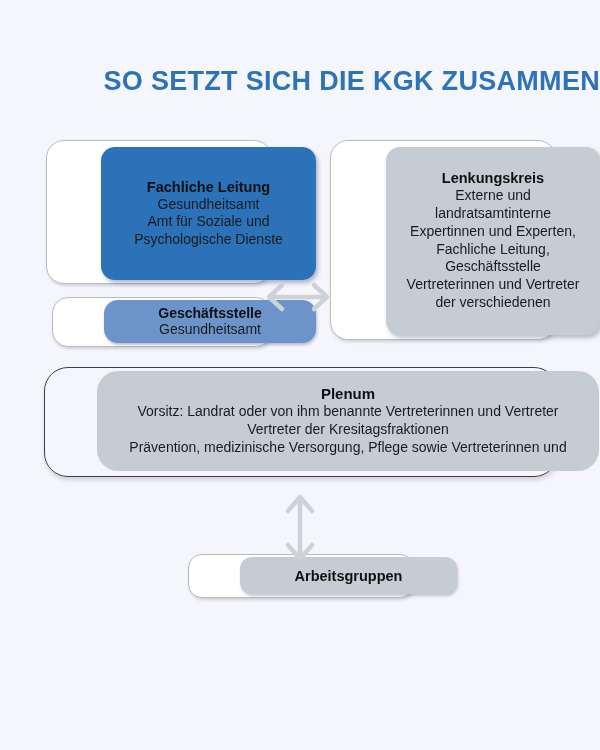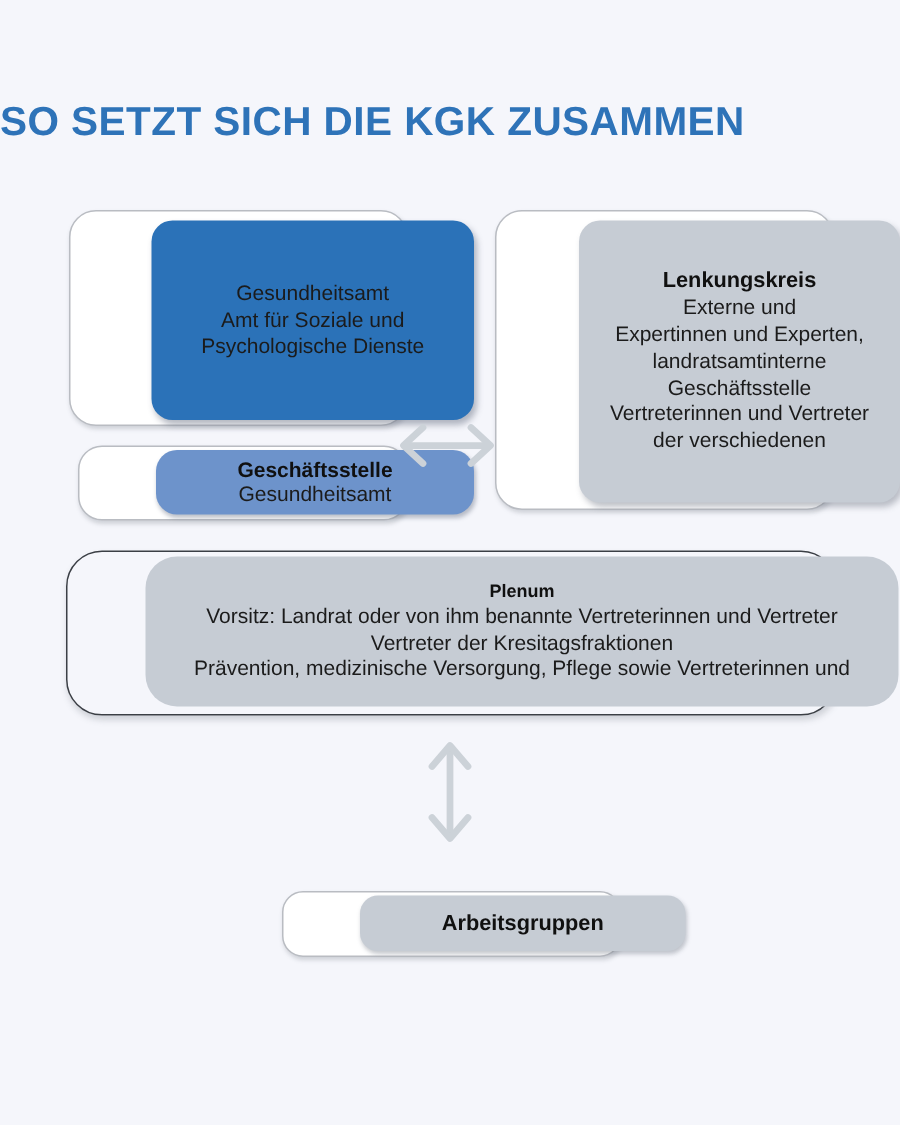--- a/index.html
+++ b/index.html
@@ -21,21 +21,21 @@
     width: 600px;
     height: 750px;
   }
 
   
   .page-title {
     position: absolute;
     left: 0;
     top: 66px;
     width: 600px;
-    text-align: left;
+    text-align: right;
     font-size: 27px;
     font-weight: bold;
     letter-spacing: 0.3px;
     color: #2e73b8;
     font-family: "Liberation Sans", sans-serif;
   }
 
   
   .node {
     position: absolute;
@@ -148,27 +148,27 @@
   }
   #node-plenum .inner-box {
     left: 5px;
     top: 4px;
     width: 502px;
     height: 100px;
     background: #c6ccd4;
     border-radius: 21px;
     padding: 2px 12px;
   }
-  #node-plenum .node-title { font-size: 12px; margin-bottom: 1px; }
+  #node-plenum .node-title { font-size: 15px; margin-bottom: 1px; }
   #node-plenum .node-line { font-size: 14px; line-height: 1.28; }
 
   
   #node-arbeitsgruppen {
     left: 188px;
-    top: 594px;
+    top: 554px;
     width: 224px;
     height: 42px;
   }
   #node-arbeitsgruppen .outer-frame {
     border-radius: 14px;
   }
   #node-arbeitsgruppen .inner-box {
     left: 4px;
     top: 3px;
     width: 217px;
@@ -199,41 +199,43 @@
 </head>
 <body>
 
 <div id="diagram-root">
 
   <div class="page-title">SO SETZT SICH DIE KGK ZUSAMMEN</div>
 
   <div class="node" id="node-fachliche-leitung">
     <div class="outer-frame"></div>
     <div class="inner-box">
+      <div class="node-title">Fachliche Leitung</div>
       <div class="node-line">Gesundheitsamt</div>
       <div class="node-line">Amt für Soziale und</div>
       <div class="node-line">Psychologische Dienste</div>
     </div>
   </div>
 
   <div class="node" id="node-geschaeftsstelle">
     <div class="outer-frame"></div>
     <div class="inner-box">
       <div class="node-title">Geschäftsstelle</div>
       <div class="node-line">Gesundheitsamt</div>
     </div>
   </div>
 
   <div class="node" id="node-lenkungskreis">
     <div class="outer-frame"></div>
     <div class="inner-box">
       <div class="node-title">Lenkungskreis</div>
       <div class="node-line">Externe und</div>
+      <div class="node-line">landratsamtinterne</div>
       <div class="node-line">Expertinnen und Experten,</div>
-      <div class="node-line">landratsamtinterne</div>
+      <div class="node-line">Fachliche Leitung,</div>
       <div class="node-line">Geschäftsstelle</div>
       <div class="node-line">Vertreterinnen und Vertreter</div>
       <div class="node-line">der verschiedenen</div>
     </div>
   </div>
 
   <div class="node" id="node-plenum">
     <div class="outer-frame"></div>
     <div class="inner-box">
       <div class="node-title">Plenum</div>

